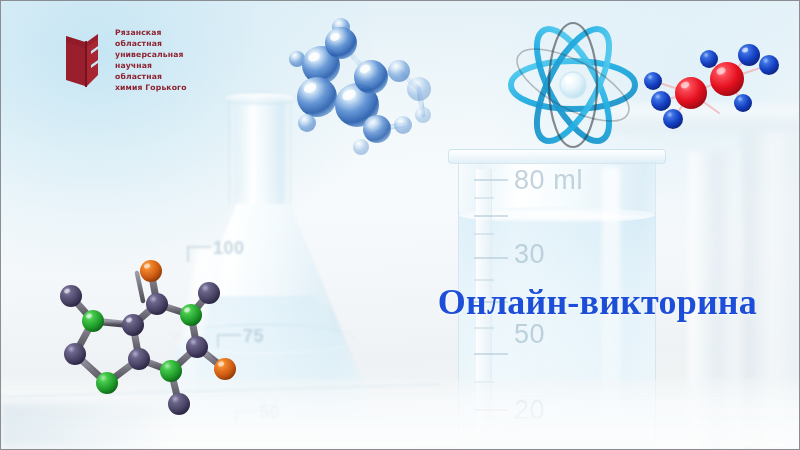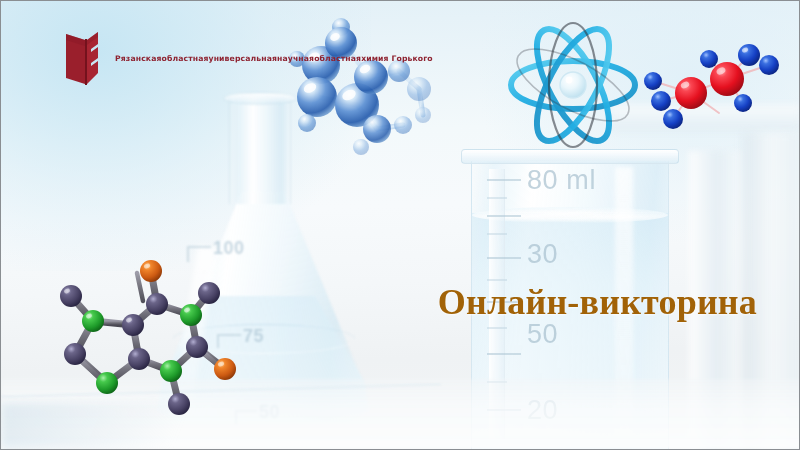--- a/index.html
+++ b/index.html
@@ -122,21 +122,21 @@
     border-left:2px solid rgba(176,200,214,.55);
     border-top:2px solid rgba(176,200,214,.55);
     filter:blur(.3px);
   }
   .ft-1 { left:36px; top:150px; width:24px; height:16px; }
   .ft-2 { left:66px; top:238px; width:24px; height:14px; }
   .ft-3 { left:84px; top:314px; width:22px; height:14px; }
 
   
   .beaker {
-    position:absolute; left:464px; top:148px;
+    position:absolute; left:451px; top:148px;
     width:210px; height:302px;
     filter:blur(.55px);
   }
   .beaker-rim {
     position:absolute; left:-4px; top:0;
     width:218px; height:15px;
     border-radius:4px;
     background:linear-gradient(180deg, rgba(255,255,255,.98), rgba(218,236,246,.7));
     border:1px solid rgba(193,218,232,.65);
   }
@@ -264,21 +264,21 @@
     width:210px; height:178px;
   }
 
   
   .logo {
     position:absolute; left:63px; top:27px;
     display:flex; align-items:center; gap:7px;
   }
   .logo-mark { width:44px; height:62px; flex:0 0 auto; }
   .logo-text {
-    display:flex; flex-direction:row;
+    display:flex; flex-direction:column;
     font-family:"DejaVu Sans", sans-serif;
     font-weight:700;
     font-size:7.7px;
     line-height:1.42;
     color:#8e2230;
     letter-spacing:.12px;
     white-space:nowrap;
   }
 
   
@@ -294,21 +294,21 @@
     letter-spacing:.3px;
     text-shadow:0 1px 2px rgba(255,255,255,.75);
     padding-left:6px;
   }
   .title-sub {
     position:absolute; right:42px; top:283px;
     font-family:"Liberation Serif", "DejaVu Serif", serif;
     font-weight:700;
     font-size:36px;
     line-height:1;
-    color:#a16207;
+    color:#1d4ed8;
     letter-spacing:.2px;
     text-shadow:0 1px 2px rgba(255,255,255,.7);
   }
 </style>
 </head>
 <body>
 
 <div id="poster">
 
   <div class="bg-layer">

